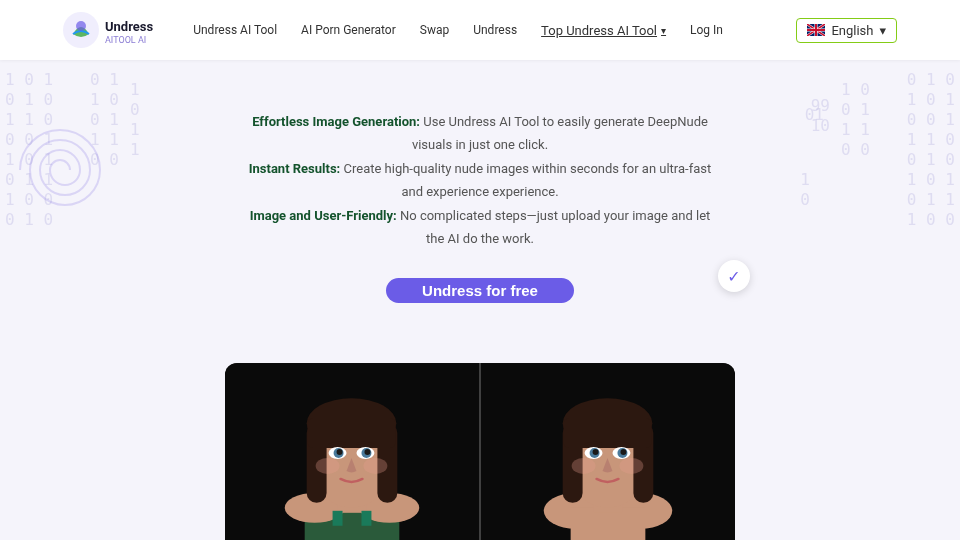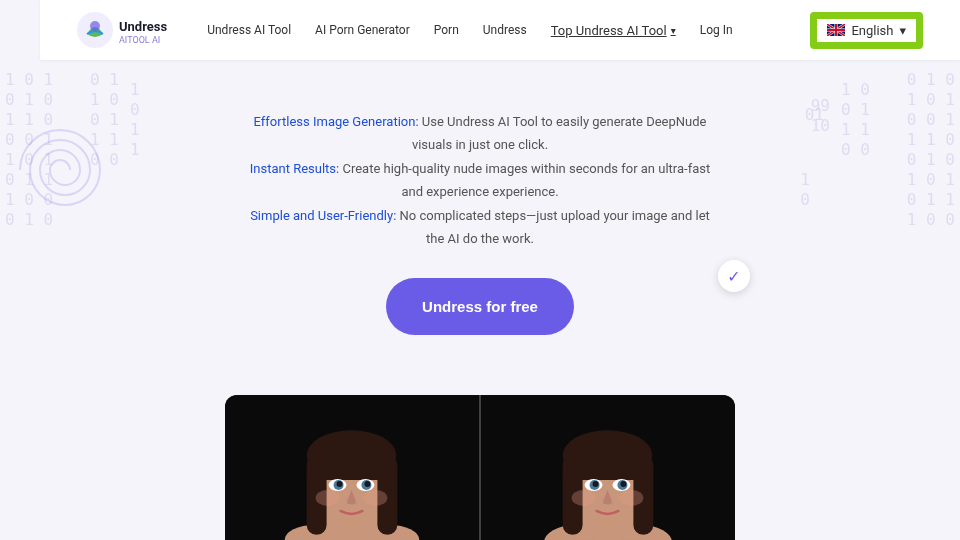--- a/index.html
+++ b/index.html
@@ -39,24 +39,23 @@
       opacity: 0.5;
     }
 
     
     nav {
       position: relative;
       z-index: 10;
       background: white;
       display: flex;
       align-items: center;
-      padding: 0 37px;
+      padding: 0 63px;
       height: 60px;
       box-shadow: 0 1px 3px rgba(0,0,0,0.05);
-      margin-left: 40px;
     }
     .logo-area {
       display: flex;
       align-items: center;
       gap: 6px;
       margin-right: 40px;
       text-decoration: none;
     }
     .logo-icon {
       width: 36px;
@@ -97,21 +96,21 @@
       text-decoration: underline;
     }
     .nav-link-dropdown .chevron {
       font-size: 10px;
     }
     .nav-lang {
       display: flex;
       align-items: center;
       gap: 6px;
       margin-left: auto;
-      border: 7px solid #84cc16;
+      border: 1px solid #84cc16;
       border-radius: 4px;
       padding: 4px 10px;
       cursor: pointer;
       font-size: 13px;
       color: #333;
     }
     .flag-icon {
       width: 18px;
       height: 12px;
     }
@@ -134,30 +133,30 @@
       margin-right: auto;
     }
     .hero-description {
       font-size: 13px;
       color: #555;
       line-height: 1.8;
       max-width: 480px;
       margin: 0 auto 28px;
     }
     .hero-description strong {
-      color: #1d4ed8;
-      font-weight: 400;
+      color: #14532d;
+      font-weight: 700;
     }
     .btn-undress {
       display: inline-block;
       background: #6b5ce7;
       color: white;
       font-size: 15px;
       font-weight: 600;
-      padding: 20px 36px;
+      padding: 4px 36px;
       border-radius: 30px;
       border: none;
       cursor: pointer;
       text-decoration: none;
     }
 
     
     .demo-section {
       position: relative;
       z-index: 2;
@@ -265,21 +264,21 @@
     </svg>
     <div>
       <span class="logo-text">Undress</span>
       <span class="logo-sub">AITOOL AI</span>
     </div>
   </a>
 
   <div class="nav-links">
     <a class="nav-link" href="#">Undress AI Tool</a>
     <a class="nav-link" href="#">AI Porn Generator</a>
-    <a class="nav-link" href="#">Porn</a>
+    <a class="nav-link" href="#">Swap</a>
     <a class="nav-link" href="#">Undress</a>
     <span class="nav-link-dropdown">
       <span>Top Undress AI Tool</span>
       <span class="chevron">▾</span>
     </span>
     <a class="nav-link" href="#">Log In</a>
   </div>
 
   <div class="nav-lang">
     <svg class="flag-icon" viewBox="0 0 18 12">
@@ -291,21 +290,21 @@
     </svg>
     <span>English</span>
     <span>▾</span>
   </div>
 </nav>
 
 <section class="hero">
   <p class="hero-description">
     <strong>Effortless Image Generation:</strong><span> Use Undress AI Tool to easily generate DeepNude visuals in just one click.</span><br>
     <strong>Instant Results:</strong><span> Create high-quality nude images within seconds for an ultra-fast and experience experience.</span><br>
-    <strong>Simple and User-Friendly:</strong><span> No complicated steps—just upload your image and let the AI do the work.</span>
+    <strong>Image and User-Friendly:</strong><span> No complicated steps—just upload your image and let the AI do the work.</span>
   </p>
   <button class="btn-undress">Undress for free</button>
 </section>
 
 <div class="checkmark-bubble">
   <span>✓</span>
 </div>
 
 <div style="display:flex; justify-content:center; position:relative; z-index:2; margin-top:10px;">
   <div class="demo-section">

